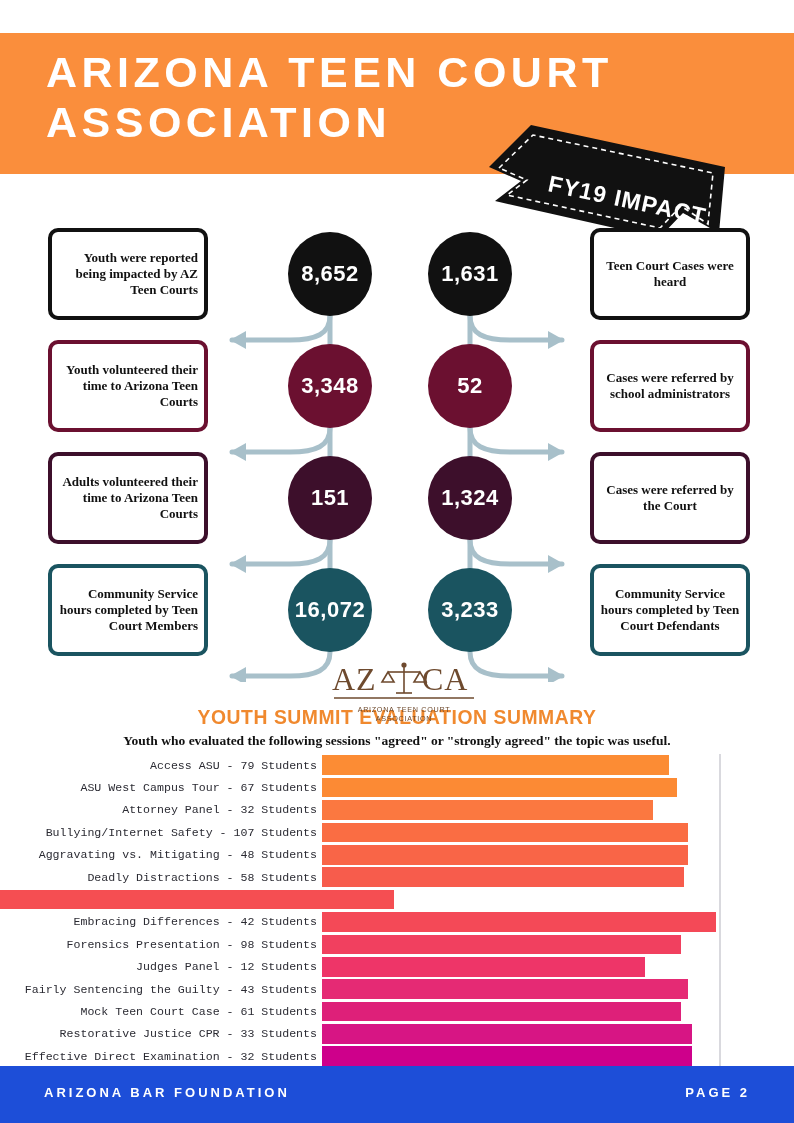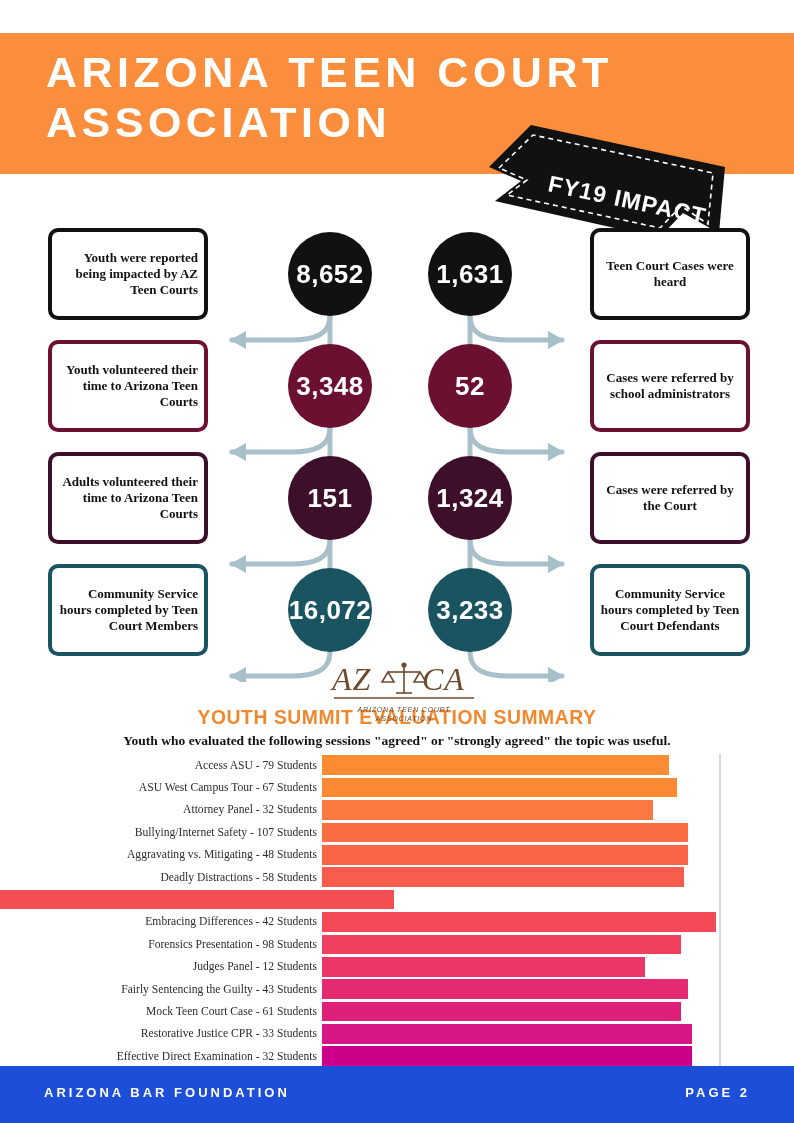--- a/index.html
+++ b/index.html
@@ -48,21 +48,21 @@
   .stat-row.r1 { top: 112px; }
   .stat-row.r2 { top: 224px; }
   .stat-row.r3 { top: 336px; padding-left: 48px; }
 
   .circle {
     position: absolute; width: 84px; height: 84px; border-radius: 50%;
     display: flex; align-items: center; justify-content: center;
     color: #ffffff;
     font-family: "Liberation Sans", sans-serif;
     font-weight: bold;
-    font-size: 26px;
+    font-size: 22px;
     letter-spacing: 0.5px;
     top: 10px;
     z-index: 3;
   }
   .circle.left  { left: 288px; }
   .circle.right { left: 428px; }
 
   .box {
     position: absolute; top: 6px; height: 92px; width: 160px;
     background: #ffffff;
@@ -75,21 +75,21 @@
     font-weight: bold;
     font-size: 13px;
     line-height: 16px;
     color: #111;
     z-index: 3;
   }
   .box.left  { left: 48px; text-align: right; }
   .box.right { left: 590px; }
 
   
-  .logo { position: absolute; left: 330px; top: 660px; width: 148px; text-align:center; z-index:4;font-style:italic; }
+  .logo { position: absolute; left: 330px; top: 660px; width: 148px; text-align:center; z-index:4; }
   .logo svg { display:block; }
   .logo-sub {
     font-family: "Liberation Sans", sans-serif;
     font-size: 7.2px;
     letter-spacing: 0.7px;
     color: #6E4A2E;
     margin-top: 1px;
     text-align:center;
   }
 
@@ -109,21 +109,21 @@
     font-family: "Liberation Serif", serif;
     font-weight: bold;
     font-size: 13.5px;
   }
 
   .chart { position: absolute; left: 0; top: 754px; width: 794px; height: 320px; }
   .chart-rows { position:absolute; left:0; top:0; width: 794px; }
   .crow { position: relative; height: 22.4px; display: flex; align-items: center; }
   .clabel {
     width: 322px; text-align: right; padding-right: 5px;
-    font-family: Liberation Serif, serif;
+    font-family: Liberation Mono, monospace;
     font-size: 11.6px;
     color: #2b2b33;
     white-space: nowrap;
   }
   .cbar-wrap { position: relative; width: 394px; height: 22.4px; }
   .cbar { position:absolute; left:0; top: 1.4px; height: 19.6px; }
 
   .axis-line {
     position:absolute; left: 719px; top: 754px; width: 2px; height: 312px;
     background: #d9d9de;

